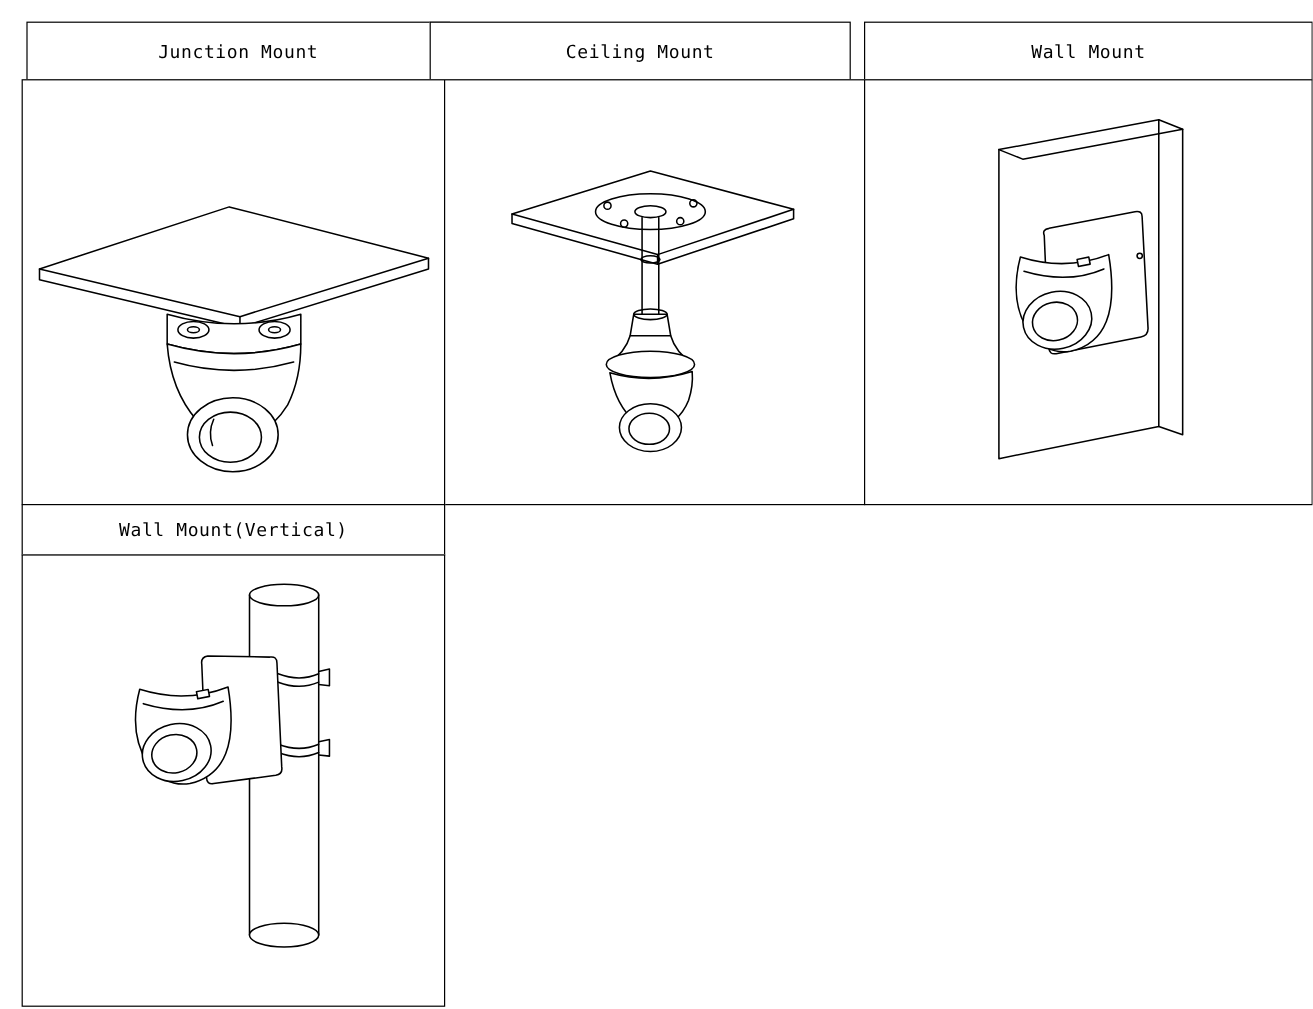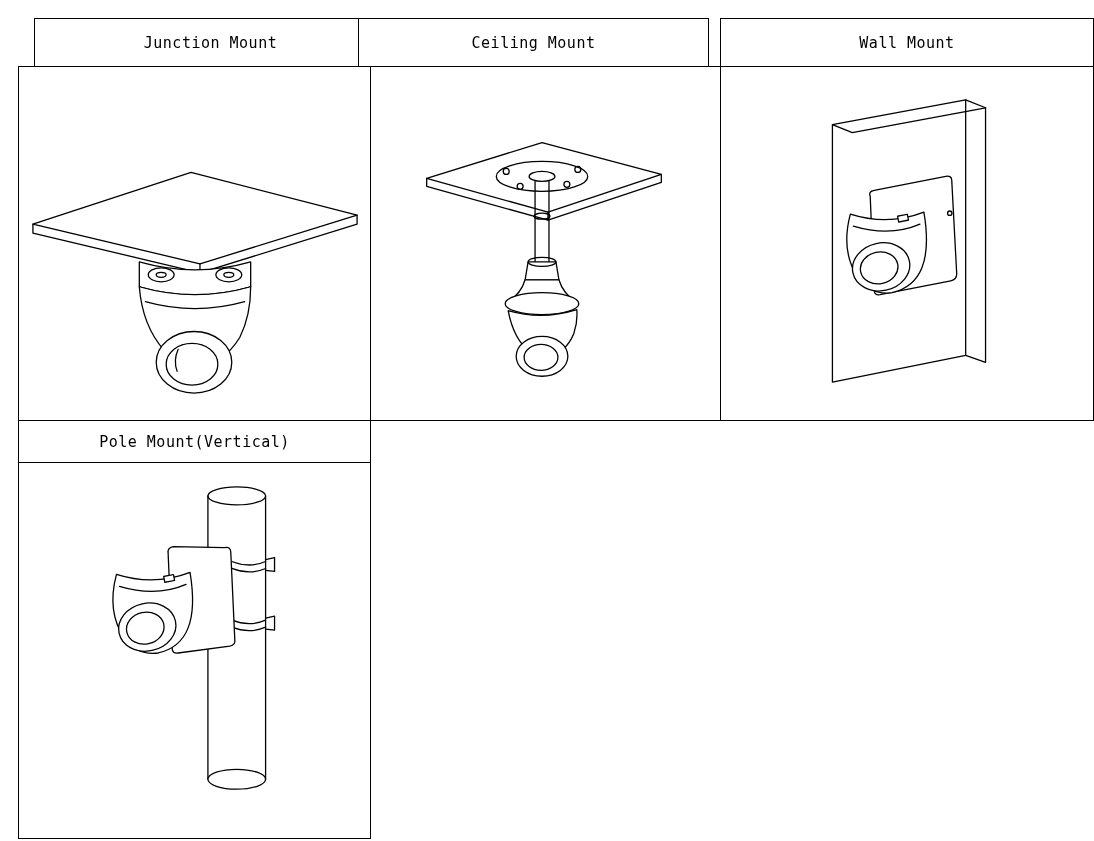--- a/index.html
+++ b/index.html
@@ -29,21 +29,21 @@
     background: #ffffff;
   }
   .hdr {
     display: flex;
     align-items: center;
     justify-content: center;
     font-size: 15px;
     color: #000000;
     letter-spacing: 0.5px;
   }
-  .h-junction { left: 16px;   top: 0px;   width: 353px; height: 49px; }
+  .h-junction { left: 4px;   top: 0px;   width: 353px; height: 49px; }
   .h-ceiling  { left: 340px; top: 0px;   width: 351px; height: 49px; }
   .h-wall     { left: 702px; top: 0px;   width: 374px; height: 49px; }
   .d-junction { left: 0px;   top: 48px;  width: 353px; height: 355px; }
   .d-ceiling  { left: 352px; top: 48px;  width: 351px; height: 355px; }
   .d-wall     { left: 702px; top: 48px;  width: 374px; height: 355px; }
   .h-pole     { left: 0px;   top: 402px; width: 353px; height: 43px; }
   .d-pole     { left: 0px;   top: 444px; width: 353px; height: 377px; }
   .cell svg {
     position: absolute;
     left: 0; top: 0;
@@ -138,21 +138,21 @@
           <path d="M133 160 Q170 171 200 158"></path>
           <rect fill="#fff" x="178" y="149" width="10" height="6" transform="rotate(-11 183 152)"></rect>
 
           <ellipse fill="#fff" cx="161" cy="201" rx="29" ry="24" transform="rotate(-12 161 201)"></ellipse>
           <ellipse cx="159" cy="202" rx="19" ry="16" transform="rotate(-12 159 202)"></ellipse>
         </g>
       </svg>
     </div>
 
     <div class="cell hdr h-pole">
-      <span>Pole Mount(Vertical)</span>
+      <span>Wall Mount(Vertical)</span>
     </div>
 
     <div class="cell d-pole">
       <svg viewBox="0 0 353 377" preserveAspectRatio="xMidYMid meet">
         <g fill="none" stroke="#000" stroke-width="1.3" stroke-linecap="round" stroke-linejoin="round">
 
           <ellipse fill="#fff" cx="219" cy="33" rx="29" ry="9"></ellipse>
           <path d="M190 33 L190 318 M248 33 L248 318"></path>
           <ellipse fill="#fff" cx="219" cy="318" rx="29" ry="10"></ellipse>
 

